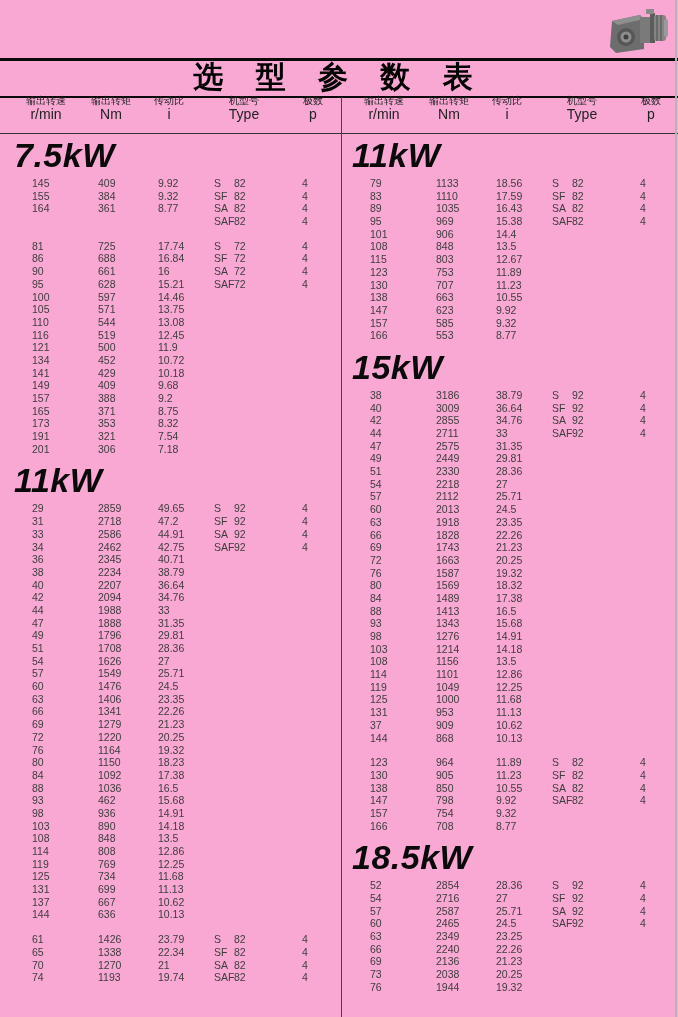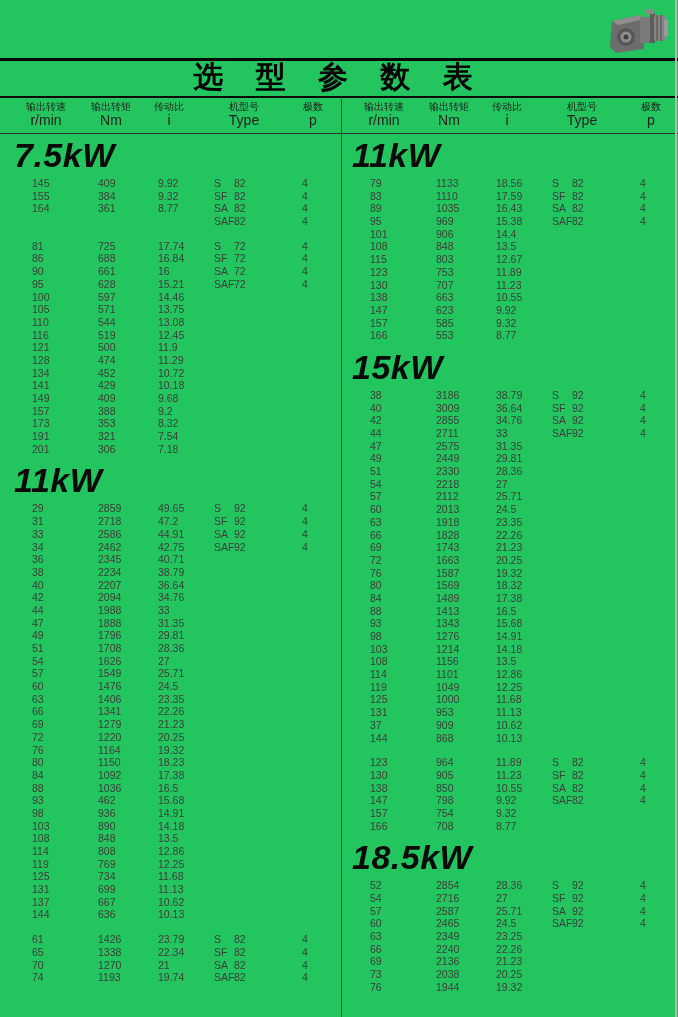--- a/index.html
+++ b/index.html
@@ -1,27 +1,27 @@
 <!DOCTYPE html>
 <html><head>
 <meta charset="utf-8">
 <style>
   html,body{margin:0;padding:0;background:#e8e8e8;}
-  .page{position:relative;width:678px;height:1017px;background:#22c55e;overflow:hidden;
+  .page{position:relative;width:678px;height:1017px;background:#f9a8d4;overflow:hidden;
         font-family:"Liberation Sans","DejaVu Sans",sans-serif;color:#3d3d3d;}
   .scan-edge{position:absolute;right:1px;top:0;width:2px;height:100%;background:#b5b5b5;}
   .logo{position:absolute;top:5px;right:8px;width:64px;height:50px;}
   .rule{position:absolute;left:0;width:678px;background:#0a0a0a;}
   .rule-top{top:58px;height:3px;}
   .rule-title{top:96px;height:2px;}
   .rule-thin{top:133px;height:1px;background:#333;}
   .vdivider{position:absolute;left:341px;top:97px;width:1px;height:920px;background:#444;}
   .title{position:absolute;top:61px;left:0;width:678px;text-align:center;font-size:30px;
          font-weight:bold;letter-spacing:12px;color:#000;line-height:32px;}
-  .hdr-half{position:absolute;top:100px;width:332px;display:flex;}
+  .hdr-half{position:absolute;top:94px;width:332px;display:flex;}
   .hdr-left{left:8px;} .hdr-right{left:346px;}
   .hdr-cell{text-align:center;}
   .hdr-cell .lab{font-size:10px;color:#222;line-height:13px;}
   .hdr-cell .unit{font-size:14px;color:#222;line-height:15px;}
   .hw1{width:76px;} .hw2{width:54px;} .hw3{width:62px;} .hw4{width:88px;} .hw5{width:50px;}
   .col{position:absolute;top:140px;width:332px;}
   .col-left{left:8px;} .col-right{left:346px;}
   .kw-heading{margin:2px 0 9px 6px;height:26px;line-height:26px;font-size:34px;
               font-weight:800;color:#0a0a0a;letter-spacing:0.5px;font-style:italic;}
   .group{margin-bottom:12px;}
@@ -189,43 +189,43 @@
           <span class="c-speed">116</span>
           <span class="c-torque">519</span>
           <span class="c-ratio">12.45</span>
         </div>
         <div class="row">
           <span class="c-speed">121</span>
           <span class="c-torque">500</span>
           <span class="c-ratio">11.9</span>
         </div>
         <div class="row">
-          <span class="c-speed">128</span>
-          <span class="c-torque">474</span>
-          <span class="c-ratio">11.29</span>
-        </div>
-        <div class="row">
           <span class="c-speed">134</span>
           <span class="c-torque">452</span>
           <span class="c-ratio">10.72</span>
         </div>
         <div class="row">
           <span class="c-speed">141</span>
           <span class="c-torque">429</span>
           <span class="c-ratio">10.18</span>
         </div>
         <div class="row">
           <span class="c-speed">149</span>
           <span class="c-torque">409</span>
           <span class="c-ratio">9.68</span>
         </div>
         <div class="row">
           <span class="c-speed">157</span>
           <span class="c-torque">388</span>
           <span class="c-ratio">9.2</span>
+        </div>
+        <div class="row">
+          <span class="c-speed">165</span>
+          <span class="c-torque">371</span>
+          <span class="c-ratio">8.75</span>
         </div>
         <div class="row">
           <span class="c-speed">173</span>
           <span class="c-torque">353</span>
           <span class="c-ratio">8.32</span>
         </div>
         <div class="row">
           <span class="c-speed">191</span>
           <span class="c-torque">321</span>
           <span class="c-ratio">7.54</span>

